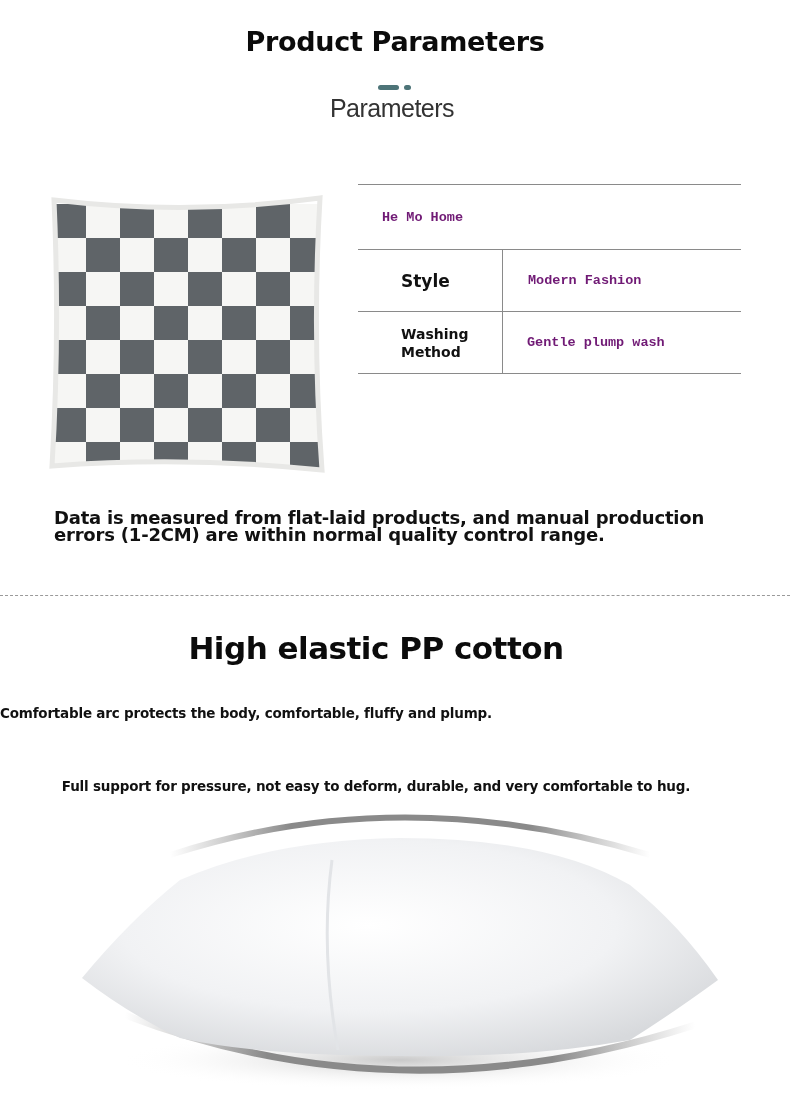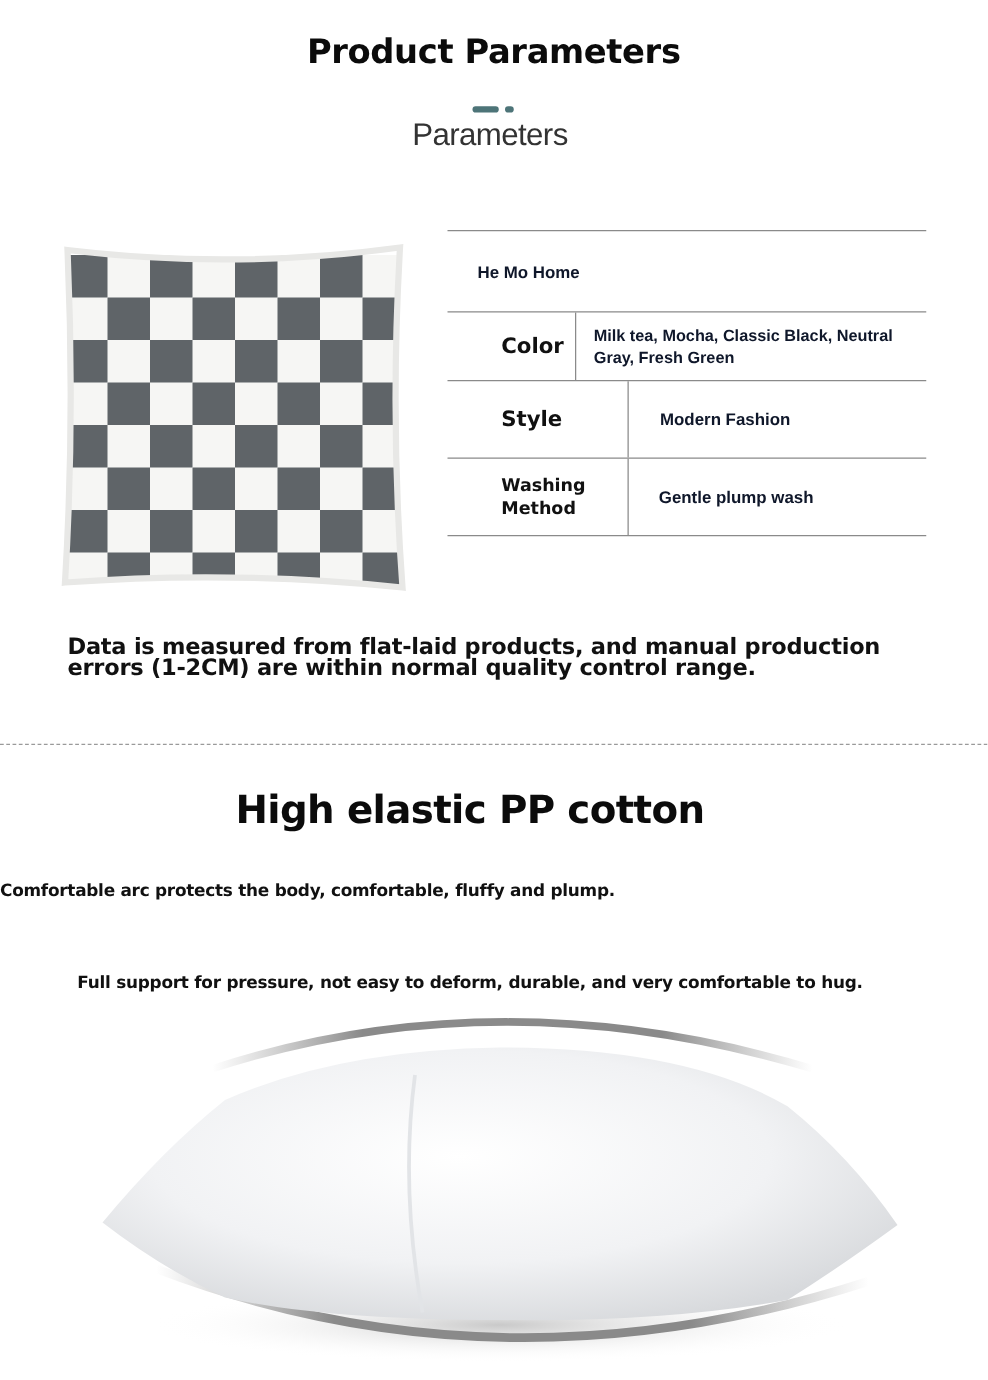--- a/index.html
+++ b/index.html
@@ -20,21 +20,21 @@
 
   
   .ptable { left: 358px; top: 184px; width: 383px; }
   .prow { position: relative; display: flex; border-bottom: 1.5px solid #8a8a8a; }
   .prow.first { border-top: 1.5px solid #8a8a8a; }
   .pcell-label { width: 145px; border-right: 1.5px solid #8a8a8a; display: flex; align-items: center;
                  padding-left: 43px; box-sizing: border-box; font-family: "DejaVu Sans", sans-serif;
                  font-weight: bold; font-size: 17px; color: #111; }
   .pcell-label.small { font-size: 14px; line-height: 18px; }
   .pcell-value { flex: 1; display: flex; align-items: center; box-sizing: border-box;
-                 font-family: Liberation Sans, sans-serif; font-weight: bold; font-size: 13.5px; color: #0f172a; white-space: nowrap; }
+                 font-family: Liberation Mono, monospace; font-weight: bold; font-size: 13.5px; color: #701a75; white-space: nowrap; }
   .pcell-value.light { font-weight: normal; font-size: 23px; color: #333; font-family: "Liberation Sans", sans-serif; }
   .pcell-value.wrap { white-space: normal; line-height: 17px; font-size: 13px; width: 280px; flex: none; }
 
   .note { left: 54px; top: 509px; width: 700px; font-family: "DejaVu Sans", sans-serif; font-weight: bold;
           font-size: 18px; line-height: 17px; color: #111; letter-spacing: -0.2px; }
 
   .divider { left: 0; top: 595px; width: 790px; height: 0; border-top: 1px dashed #9a9a9a; }
 
   .title2 { left: 0; width: 752px; top: 630px; text-align: center; font-family: "DejaVu Sans", sans-serif;
             font-weight: bold; font-size: 31px; color: #0b0b0b; letter-spacing: -0.5px; }
@@ -71,24 +71,20 @@
       <rect x="0" y="0" width="278" height="282" fill="url(#chk)" opacity="0"></rect>
     </g>
     <path d="M6,6 Q139,22 272,4 Q264,141 274,276 Q139,262 4,272 Q12,141 6,6 Z" fill="none" stroke="#e8e8e6" stroke-width="5"></path>
   </svg>
 </div>
 
 <div class="abs ptable">
   <div class="prow first" style="height:64px">
     <div class="pcell-value" style="padding-left:24px">He Mo Home</div>
   </div>
-  <div class="prow" style="height:54px">
-    <div class="pcell-label">Color</div>
-    <div class="pcell-value wrap" style="padding-left:14px">Milk tea, Mocha, Classic Black, Neutral Gray, Fresh Green</div>
-  </div>
   <div class="prow" style="height:61px">
     <div class="pcell-label">Style</div>
     <div class="pcell-value" style="padding-left:25px">Modern Fashion</div>
   </div>
   <div class="prow" style="height:61px">
     <div class="pcell-label small" style="width:145px;white-space:normal;padding-right:36px">Washing Method</div>
     <div class="pcell-value" style="padding-left:24px">Gentle plump wash</div>
   </div>
 </div>
 

